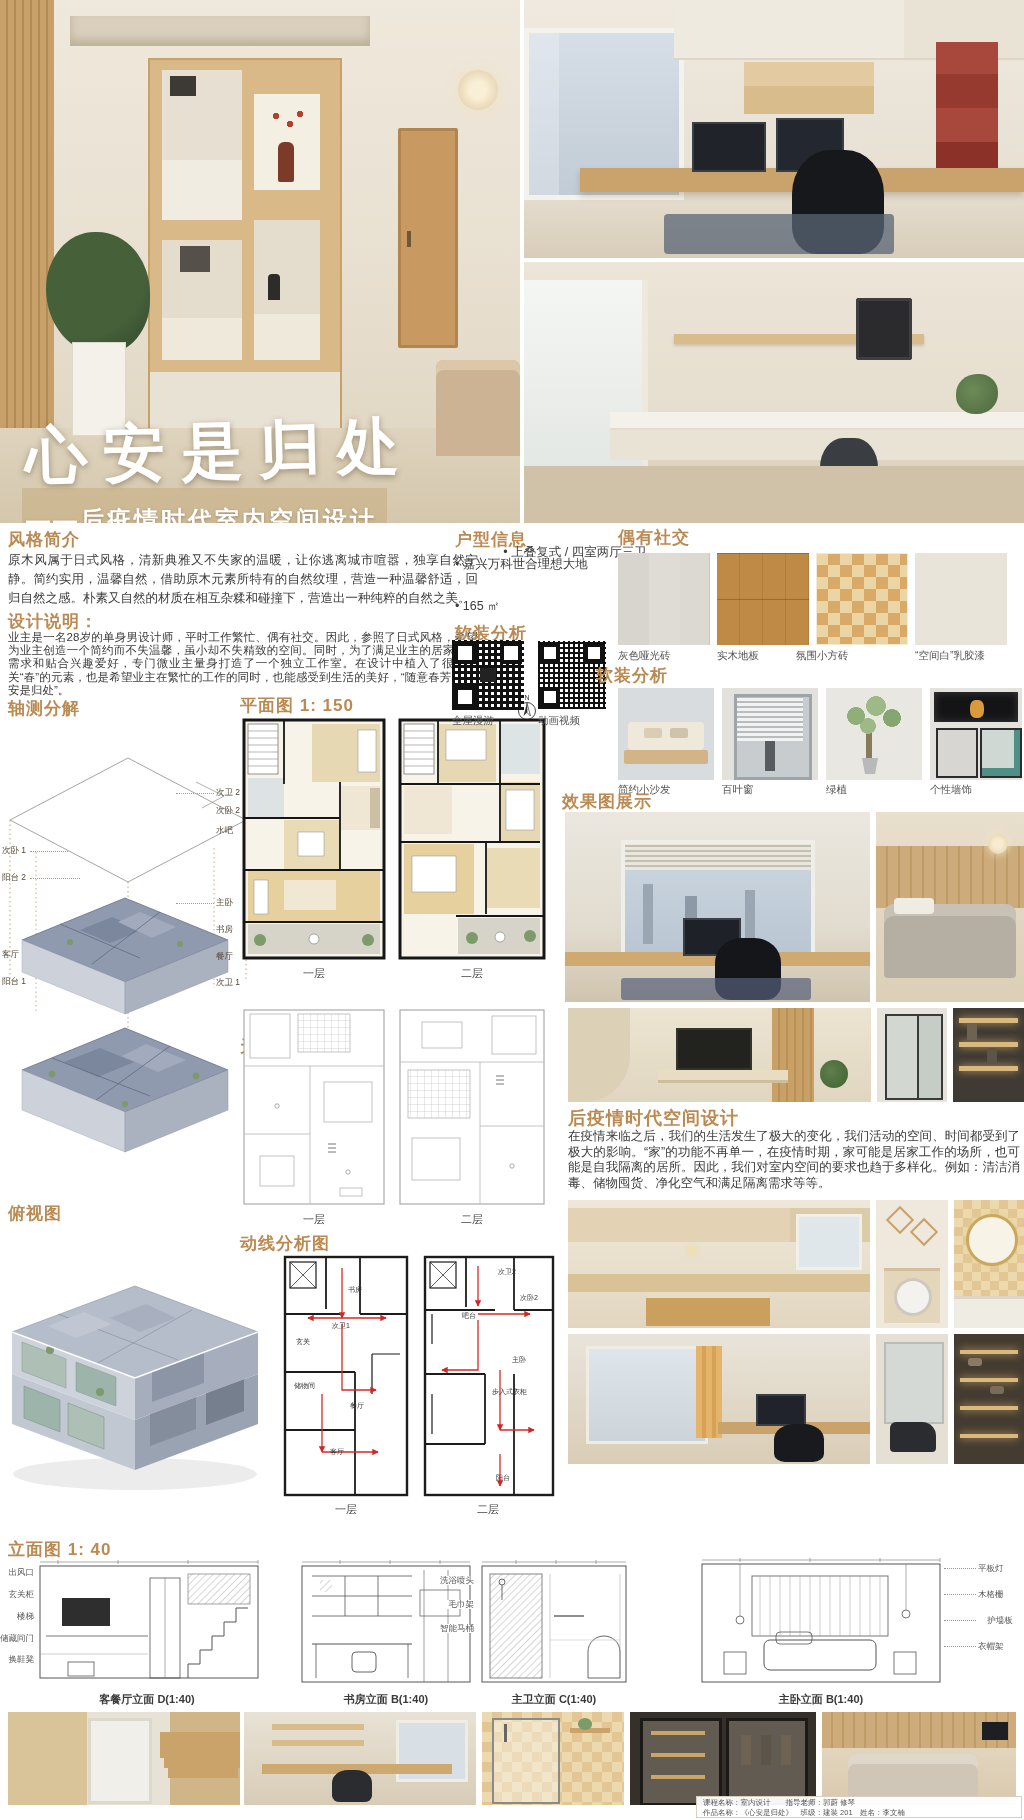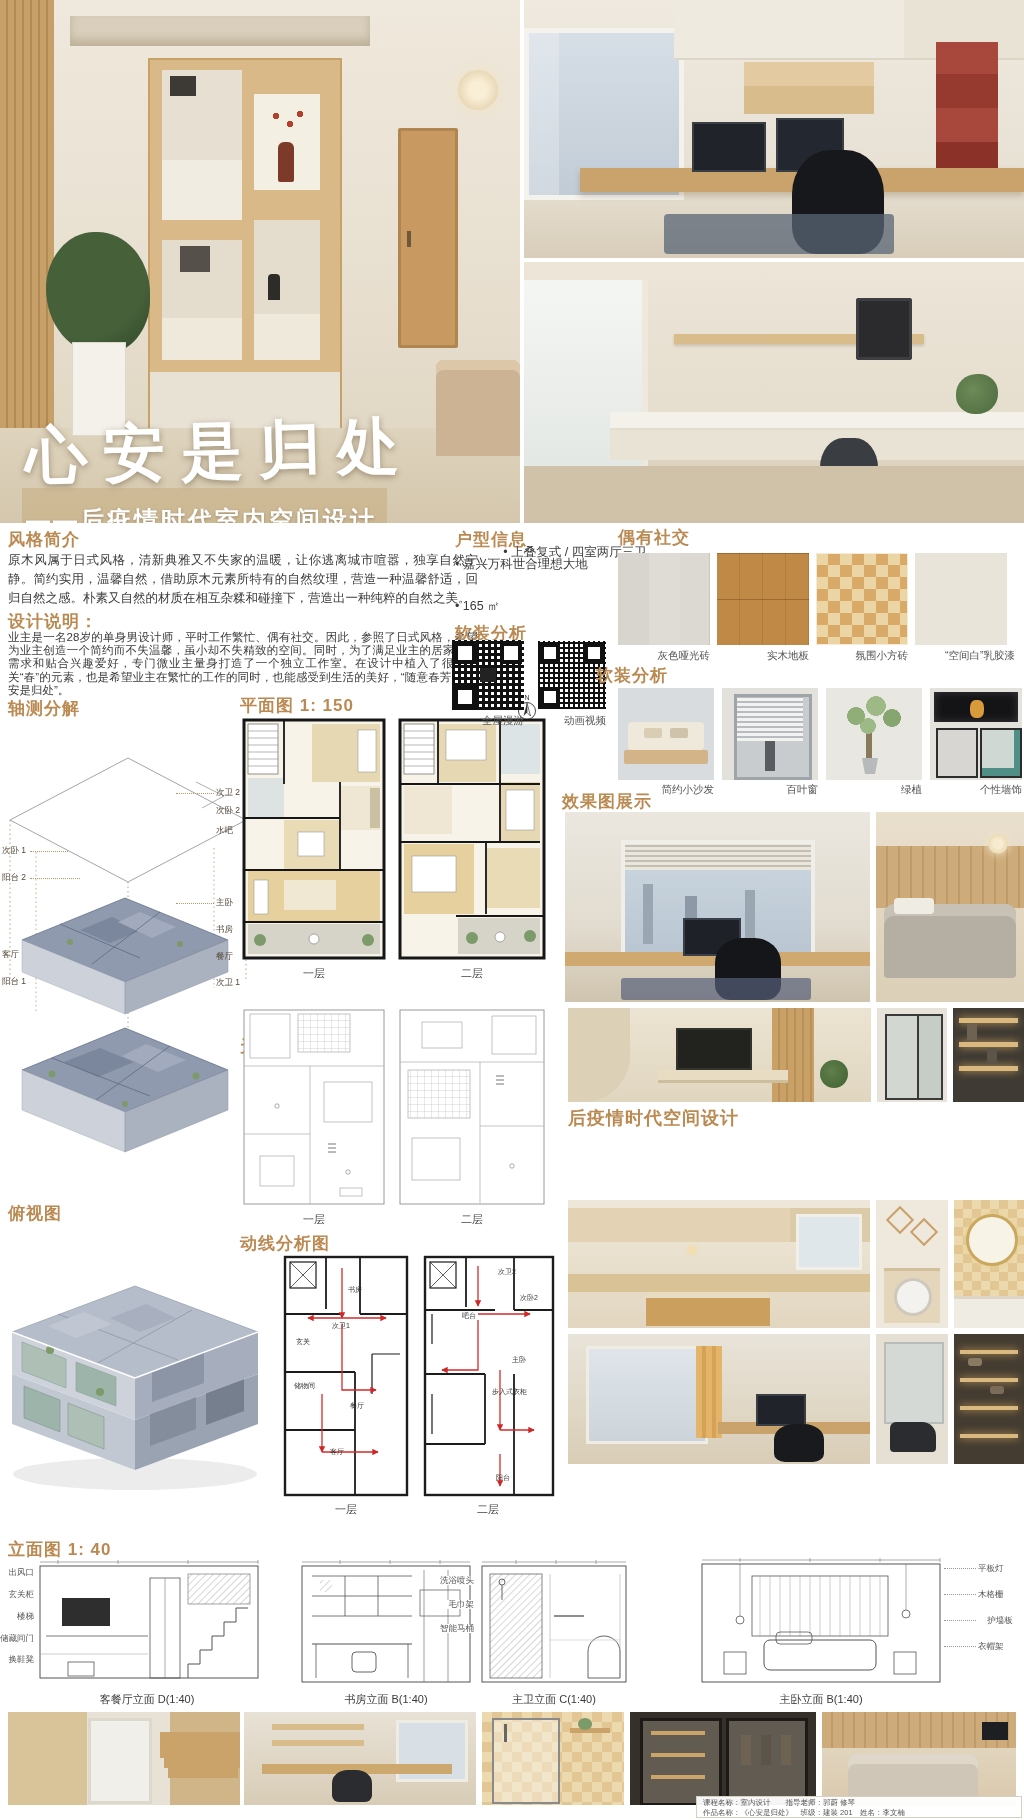--- a/index.html
+++ b/index.html
@@ -2,34 +2,34 @@
 <html><head>
 <meta charset="utf-8">
 <style>
   html,body{margin:0;padding:0;background:#fff;}
   .poster{position:relative;width:1024px;height:1820px;background:#fff;overflow:hidden;
           font-family:"Liberation Sans",sans-serif;}
   .abs{position:absolute;}
   .ph{position:absolute;overflow:hidden;}
   .hd{position:absolute;color:#bb8a52;font-weight:bold;font-size:17px;letter-spacing:1px;}
   .para{position:absolute;color:#3b3b3b;text-align:justify;}
-  .lab{position:absolute;color:#555;text-align:right;}
+  .lab{position:absolute;color:#555;text-align:left;}
   .flab{position:absolute;color:#444;font-size:11px;}
   .ann{position:absolute;color:#555;font-size:8.5px;line-height:1;}
   .rlab{position:absolute;color:#333;font-size:7px;line-height:1;}
   .axlab{position:absolute;color:#55493a;font-size:8.5px;line-height:1;}
   .dot{position:absolute;border-top:1px dotted #b89a6a;}
   svg{display:block;}
   .herotitle{position:absolute;left:25px;top:408px;width:480px;color:#fff;font-size:62px;
       font-weight:bold;letter-spacing:16px;text-shadow:0 2px 6px rgba(80,60,30,.45);
       font-family:"DejaVu Serif","Liberation Serif",serif;transform:rotate(-1.5deg);}
   .herosub{position:absolute;left:22px;top:488px;color:#fff;font-size:24px;font-weight:bold;
       letter-spacing:3px;background:rgba(196,167,120,.48);padding:16px 10px 3px 4px;
       text-shadow:0 1px 3px rgba(90,70,40,.4);}
-  .cap{position:absolute;color:#3a3a3a;font-size:11px;font-weight:normal;text-align:center;}
+  .cap{position:absolute;color:#3a3a3a;font-size:11px;font-weight:bold;text-align:center;}
 </style>
 </head>
 <body>
 
 <div class="poster">
 
   <svg width="0" height="0" class="abs" aria-hidden="true">
     <defs>
       <pattern id="hatch" width="5" height="5" patternTransform="rotate(45)" patternUnits="userSpaceOnUse">
         <line x1="0" y1="0" x2="0" y2="5" stroke="#8a8a8a" stroke-width="0.7"></line>
@@ -316,21 +316,21 @@
   <div class="lab" style="left:452px;top:714px;width:72px;font-size:10.5px;">全屋漫游</div>
   <div class="lab" style="left:538px;top:714px;width:68px;font-size:10.5px;">动画视频</div>
 
   <div class="hd" style="left:618px;top:526px;">偶有社交</div>
   <div class="abs" style="left:618px;top:553px;width:92px;height:92px;background:#dcd9d2;box-shadow:inset -1px 0 0 #c9c6bf,inset 31px 0 0 #d8d5ce,inset 62px 0 0 #dfdcd5;"></div>
   <div class="abs" style="left:717px;top:553px;width:92px;height:92px;background:repeating-linear-gradient(90deg,#ddbb86 0 22px,#cfa970 22px 23px),repeating-linear-gradient(0deg,transparent 0 45px,rgba(120,90,40,.35) 45px 46px);background-blend-mode:multiply;background-color:#ddbb86;"></div>
   <div class="abs" style="left:816px;top:553px;width:92px;height:92px;background:conic-gradient(#d9a967 25%,#ecd5a5 0 50%,#d9a967 0 75%,#ecd5a5 0);background-size:24px 24px;box-shadow:inset 0 0 0 1px #f5ead2;"></div>
   <div class="abs" style="left:915px;top:553px;width:92px;height:92px;background:#e8e4da;"></div>
   <div class="lab" style="left:618px;top:649px;width:92px;font-size:10.5px;">灰色哑光砖</div>
   <div class="lab" style="left:717px;top:649px;width:92px;font-size:10.5px;">实木地板</div>
-  <div class="lab" style="left:816px;top:649px;width:92px;font-size:10.5px;">氛围小方砖</div>
+  <div class="lab" style="left:796px;top:649px;width:92px;font-size:10.5px;">氛围小方砖</div>
   <div class="lab" style="left:915px;top:649px;width:100px;font-size:10.5px;">“空间白”乳胶漆</div>
 
   <div class="hd" style="left:596px;top:664px;">软装分析</div>
   <div class="ph" style="left:618px;top:688px;width:96px;height:92px;background:#d9dcde;">
     <div class="abs" style="left:10px;top:34px;width:76px;height:34px;background:#efe9db;border-radius:4px;box-shadow:inset 0 -6px 0 #e0d8c6;"></div>
     <div class="abs" style="left:6px;top:62px;width:84px;height:14px;background:#d3b488;border-radius:2px;"></div>
     <div class="abs" style="left:26px;top:40px;width:18px;height:10px;background:#d9cdb4;border-radius:2px;"></div>
     <div class="abs" style="left:52px;top:40px;width:18px;height:10px;background:#cfc4ab;border-radius:2px;"></div>
   </div>
   <div class="ph" style="left:722px;top:688px;width:96px;height:92px;background:#e3e1dc;">
@@ -390,20 +390,21 @@
   </div>
   <div class="ph" style="left:953px;top:1008px;width:71px;height:94px;background:#3f3a33;">
     <div class="abs" style="left:6px;top:10px;width:59px;height:5px;background:#d9b97f;box-shadow:0 0 8px #caa25f;"></div>
     <div class="abs" style="left:6px;top:34px;width:59px;height:5px;background:#d9b97f;box-shadow:0 0 8px #caa25f;"></div>
     <div class="abs" style="left:6px;top:58px;width:59px;height:5px;background:#d9b97f;box-shadow:0 0 8px #caa25f;"></div>
     <div class="abs" style="left:14px;top:16px;width:10px;height:16px;background:#6e6352;"></div>
     <div class="abs" style="left:34px;top:40px;width:10px;height:16px;background:#5c5448;"></div>
   </div>
 
   <div class="hd" style="left:568px;top:1106px;font-size:18px;">后疫情时代空间设计</div>
+  <div class="para" style="left:568px;top:1129px;width:452px;font-size:12.5px;line-height:15.5px;">在疫情来临之后，我们的生活发生了极大的变化，我们活动的空间、时间都受到了极大的影响。“家”的功能不再单一，在疫情时期，家可能是居家工作的场所，也可能是自我隔离的居所。因此，我们对室内空间的要求也趋于多样化。例如：清洁消毒、储物囤货、净化空气和满足隔离需求等等。</div>
 
   <div class="ph" style="left:568px;top:1200px;width:302px;height:128px;background:linear-gradient(180deg,#efe8da,#e2d6c0);">
     <div class="abs" style="left:0;top:8px;width:302px;height:34px;background:#e3d3b4;box-shadow:inset -80px 0 0 #dccba9;"></div>
     <div class="abs" style="left:228px;top:14px;width:60px;height:50px;background:#dfe7ea;border:3px solid #f1efe8;"></div>
     <div class="abs" style="left:0;top:74px;width:302px;height:18px;background:#d9c296;"></div>
     <div class="abs" style="left:78px;top:92px;width:124px;height:34px;background:#cba05e;box-shadow:inset 0 6px 0 #e8dcc2;"></div>
     <div class="abs" style="left:120px;top:46px;width:8px;height:8px;background:#f3dfae;border-radius:50%;box-shadow:0 0 6px #eed9a2;"></div>
   </div>
   <div class="ph" style="left:876px;top:1200px;width:72px;height:128px;background:#efe9dd;">
     <div class="abs" style="left:14px;top:10px;width:16px;height:16px;border:2px solid #caa06a;transform:rotate(45deg);"></div>

